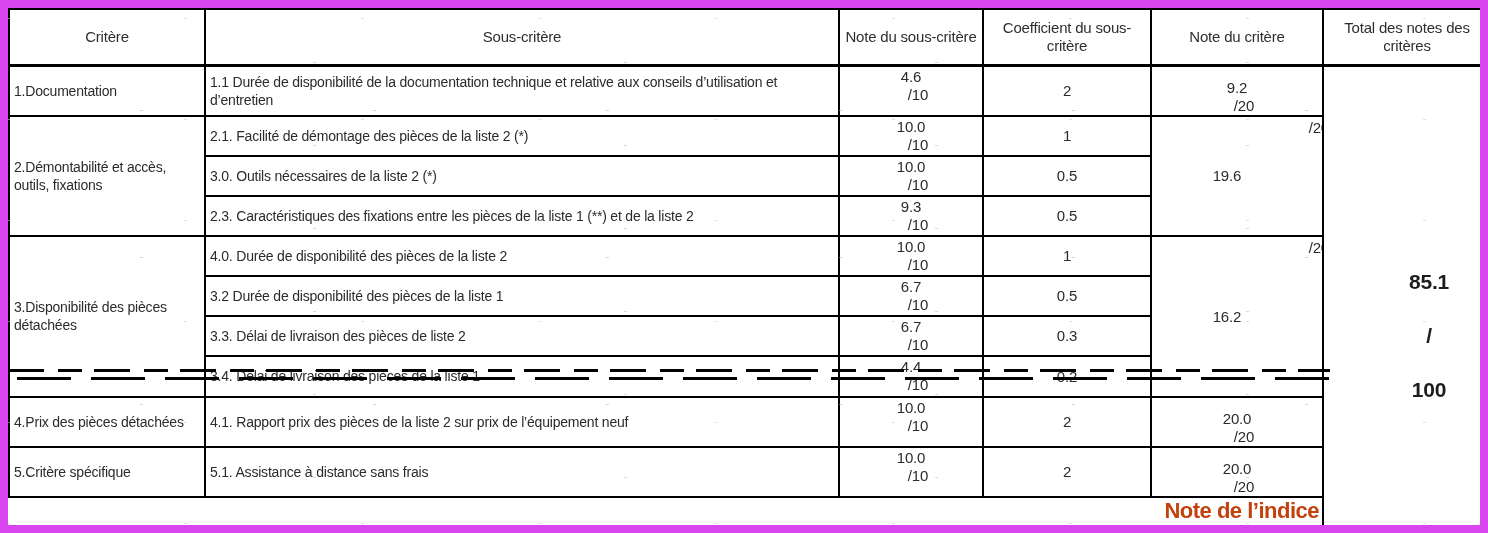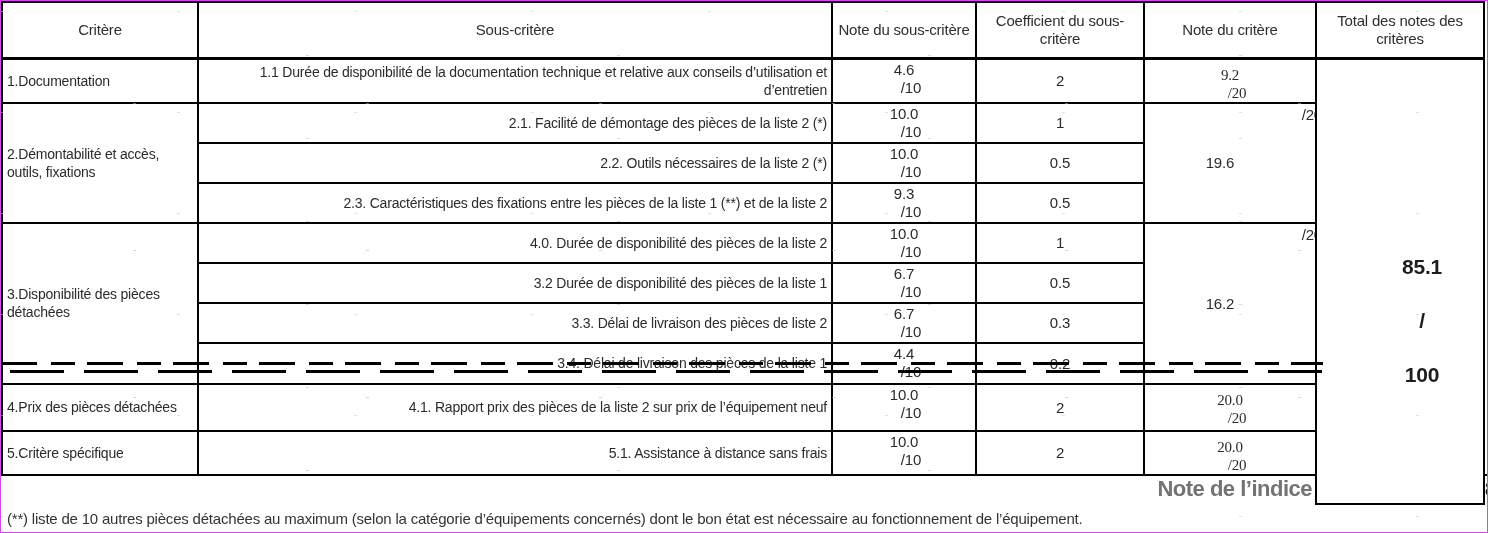--- a/index.html
+++ b/index.html
@@ -6,21 +6,21 @@
   html, body { background: #ffffff; }
   body {
     font-family: "Liberation Sans", "DejaVu Sans", sans-serif;
     color: #2b2b2b;
     letter-spacing: -0.2px;
   }
   .sheet {
     position: relative;
     width: 1488px;
     height: 533px;
-    border: 1px solid #d946ef;
+    border: 8px solid #d946ef;
     background: #fff;
     display: flex;
     flex-direction: column;
     overflow: hidden;
   }
   
   .sheet::after {
     content: "";
     position: absolute;
     inset: 0;
@@ -54,39 +54,39 @@
     color: #2e2e2e;
   }
   td.crit {
     font-size: 14px;
     text-align: left;
     padding: 2px 14px 2px 4px;
     line-height: 18px;
   }
   td.sub {
     font-size: 14px;
-    text-align: right;
+    text-align: left;
     padding: 2px 4px;
     line-height: 18px;
   }
   td.num {
     font-size: 15px;
     text-align: center;
     padding: 1px 19px;
     line-height: 18px;
     vertical-align: top;
   }
   td.num .denom, td.notecell .denom { display: block; transform: translateX(7px); }
   td.coeff {
     font-size: 15px;
     text-align: center;
     padding: 1px 2px;
   }
   td.notecell { text-align: center; font-size: 15px; padding: 0; }
-  td.notecell.single { vertical-align: top; line-height: 18px; padding-top: 6px; font-family: Liberation Serif, serif; }
+  td.notecell.single { vertical-align: top; line-height: 18px; padding-top: 12px; }
   td.notecell.merged .flexcol {
     display: flex;
     flex-direction: row;
     height: 100%;
     min-height: inherit;
   }
   td.notecell.merged .val {
     flex: 1 1 auto;
     display: flex;
     align-items: center;
@@ -107,21 +107,21 @@
     line-height: 24px;
     margin-left: 44px;
   }
   tr.summary-row td { border-top: 2px solid #000; }
   td.summary-label {
     text-align: right;
     font-size: 22px;
     font-weight: bold;
     letter-spacing: -0.5px;
     padding: 0 3px 2px 0;
-    color: #737373;
+    color: #c2410c;
     margin-left: 8px;
   }
   td.summary-value {
     text-align: center;
     font-size: 20px;
     font-weight: bold;
     color: #111;
   }
   .footnotes {
     flex: 1 1 auto;
@@ -205,21 +205,21 @@
       </td>
       <td class="coeff">1</td>
       <td class="notecell merged" rowspan="3" style="height:113px">
         <div class="flexcol" style="height:113px">
           <span class="val">19.6</span>
           <span class="denom">/20</span>
         </div>
       </td>
     </tr>
     <tr style="height:37px">
-      <td class="sub">2.2. Outils nécessaires de la liste 2 (*)</td>
+      <td class="sub">3.0. Outils nécessaires de la liste 2 (*)</td>
       <td class="num">
         <span>10.0</span>
         <span class="denom">/10</span>
       </td>
       <td class="coeff">0.5</td>
     </tr>
     <tr style="height:38px">
       <td class="sub">2.3. Caractéristiques des fixations entre les pièces de la liste 1 (**) et de la liste 2</td>
       <td class="num">
         <span>9.3</span>

